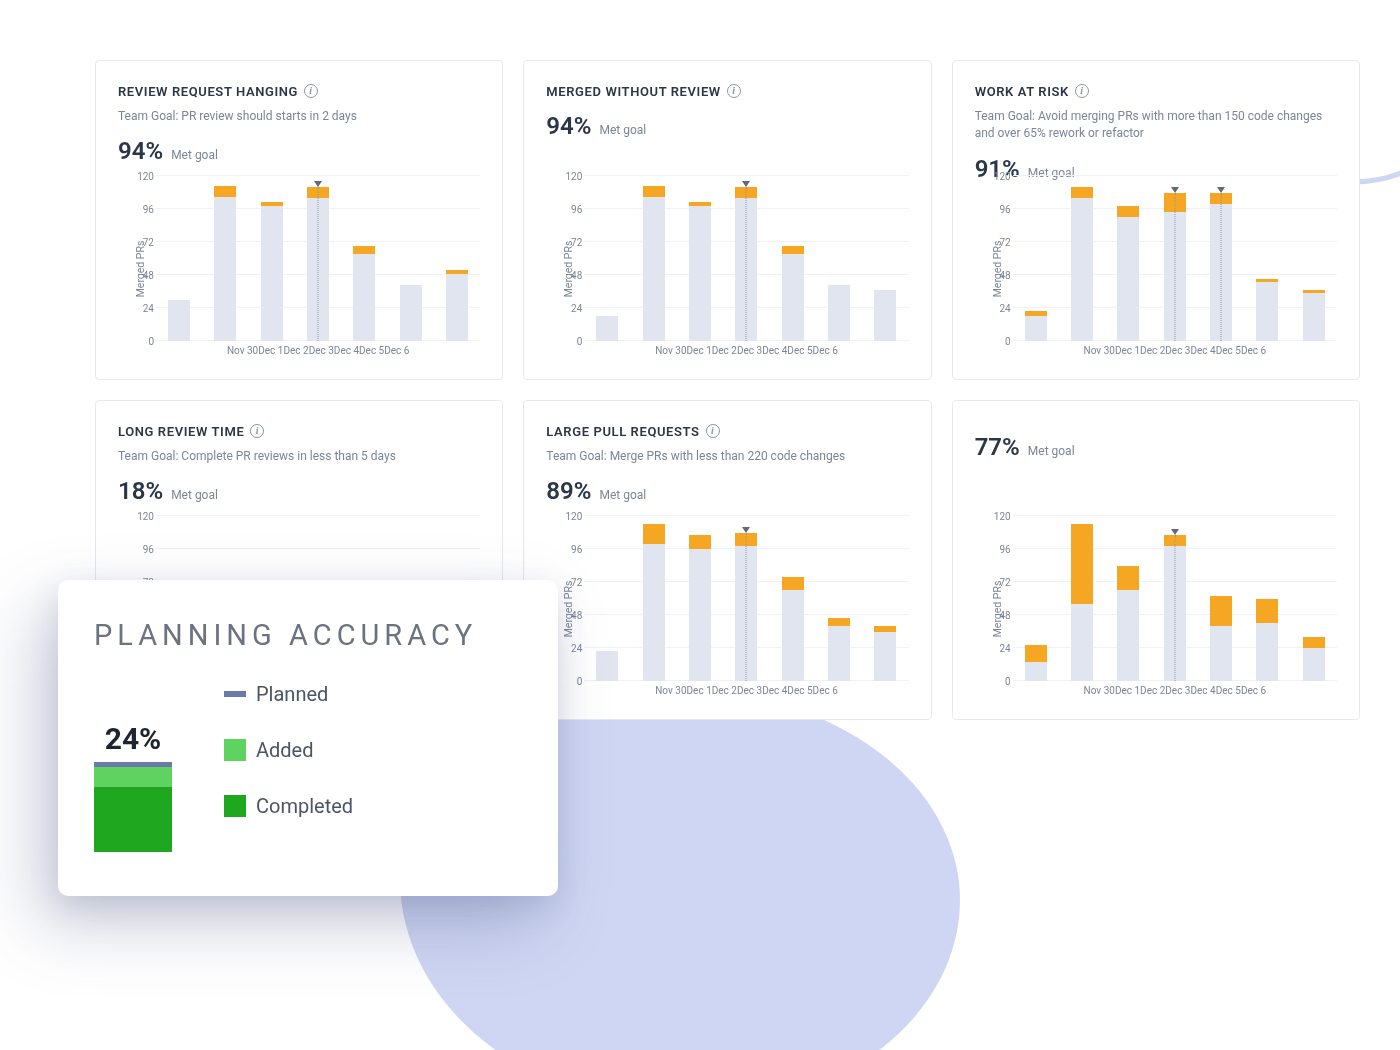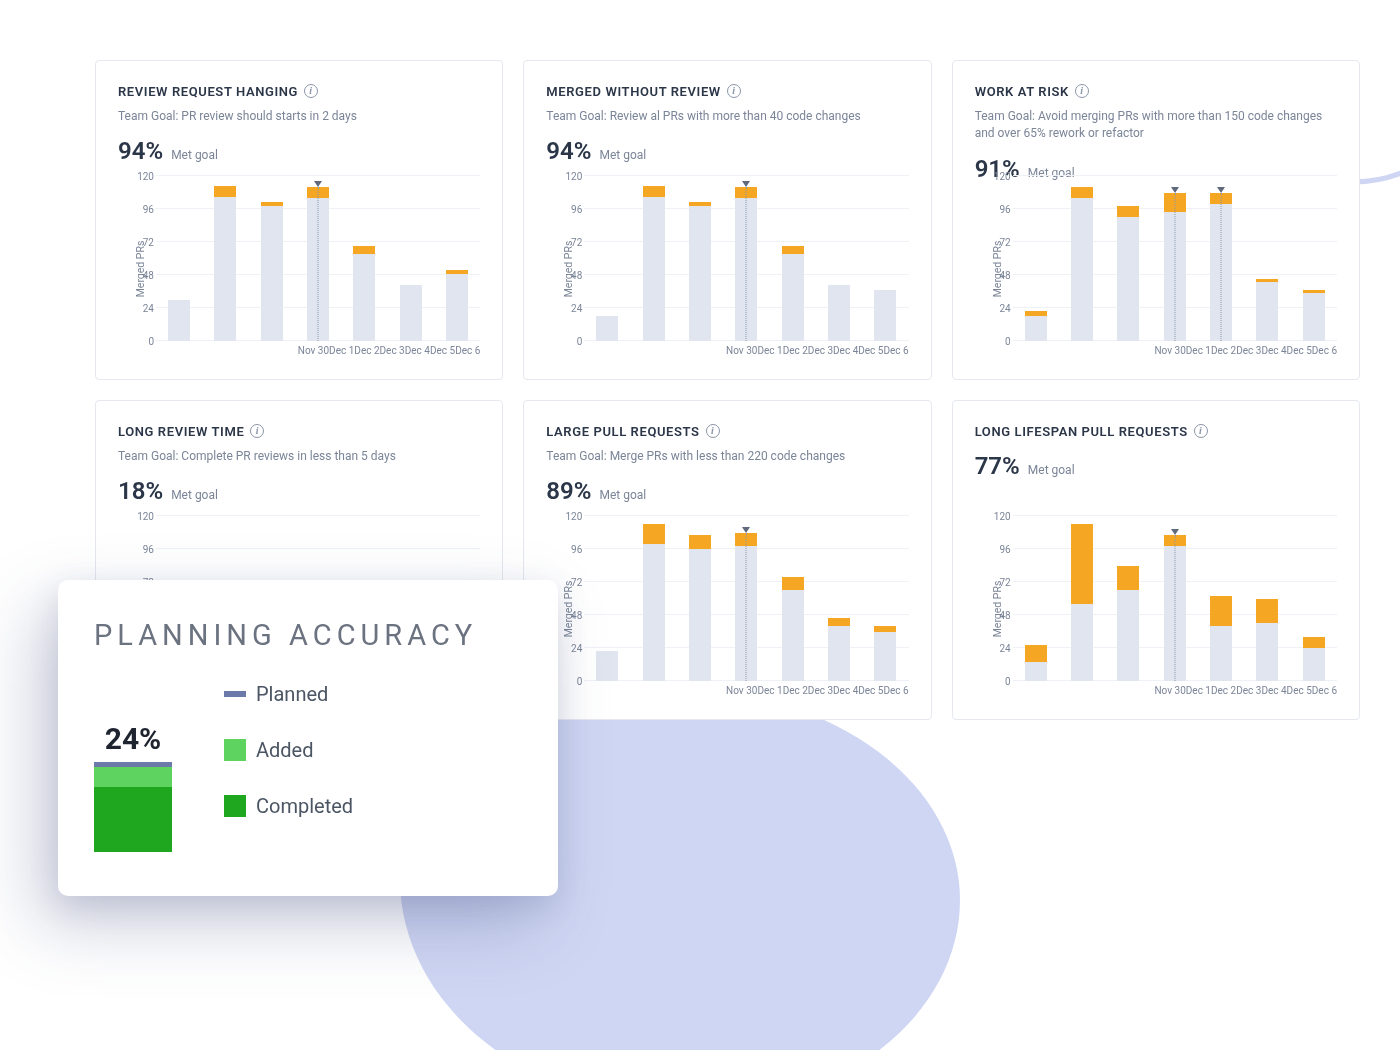--- a/index.html
+++ b/index.html
@@ -139,21 +139,21 @@
     width: 0;
     border-left: 1.3px dotted #8b96a8;
     transform: translateX(-50%);
     height: 100%;
   }
   .xaxis {
     position: absolute;
     left: 38px; right: 0; bottom: 0;
     height: 20px;
     display: flex;
-    justify-content: flex-end;
+    justify-content: center;
   }
   .xtick {
     font-size: 10px;
     color: #7b8598;
     text-align: center;
     padding-top: 4px;
   }
   .wavy {
     position: absolute;
     top: 152px; left: 1004px;
@@ -301,21 +301,20 @@
           <div class="xtick">Dec 2</div>
           <div class="xtick">Dec 3</div>
           <div class="xtick">Dec 4</div>
           <div class="xtick">Dec 5</div>
           <div class="xtick">Dec 6</div>
         </div>
       </div>
     </div>
     <div class="card">
       <div><span class="card-title">MERGED WITHOUT REVIEW</span><span class="info-icon"></span></div>
-      <div class="card-subtitle">Team Goal: Review al PRs with more than 40 code changes</div>
       <div class="card-metric">
         <span class="pct">94%</span>
         <span class="lbl">Met goal</span>
       </div>
       <div class="chart-wrap">
         <div class="yaxis-label">Merged PRs</div>
         <div class="plot">
           <div class="gridline" style="bottom: 0%;"></div>
           <div class="ytick" style="bottom: 0%; transform: translateY(50%);">0</div>
           <div class="gridline" style="bottom: 20%;"></div>
@@ -566,21 +565,20 @@
           <div class="xtick">Dec 1</div>
           <div class="xtick">Dec 2</div>
           <div class="xtick">Dec 3</div>
           <div class="xtick">Dec 4</div>
           <div class="xtick">Dec 5</div>
           <div class="xtick">Dec 6</div>
         </div>
       </div>
     </div>
     <div class="card">
-      <div><span class="card-title">LONG LIFESPAN PULL REQUESTS</span><span class="info-icon"></span></div>
       <div class="card-metric">
         <span class="pct">77%</span>
         <span class="lbl">Met goal</span>
       </div>
       <div class="chart-wrap">
         <div class="yaxis-label">Merged PRs</div>
         <div class="plot">
           <div class="gridline" style="bottom: 0%;"></div>
           <div class="ytick" style="bottom: 0%; transform: translateY(50%);">0</div>
           <div class="gridline" style="bottom: 20%;"></div>

